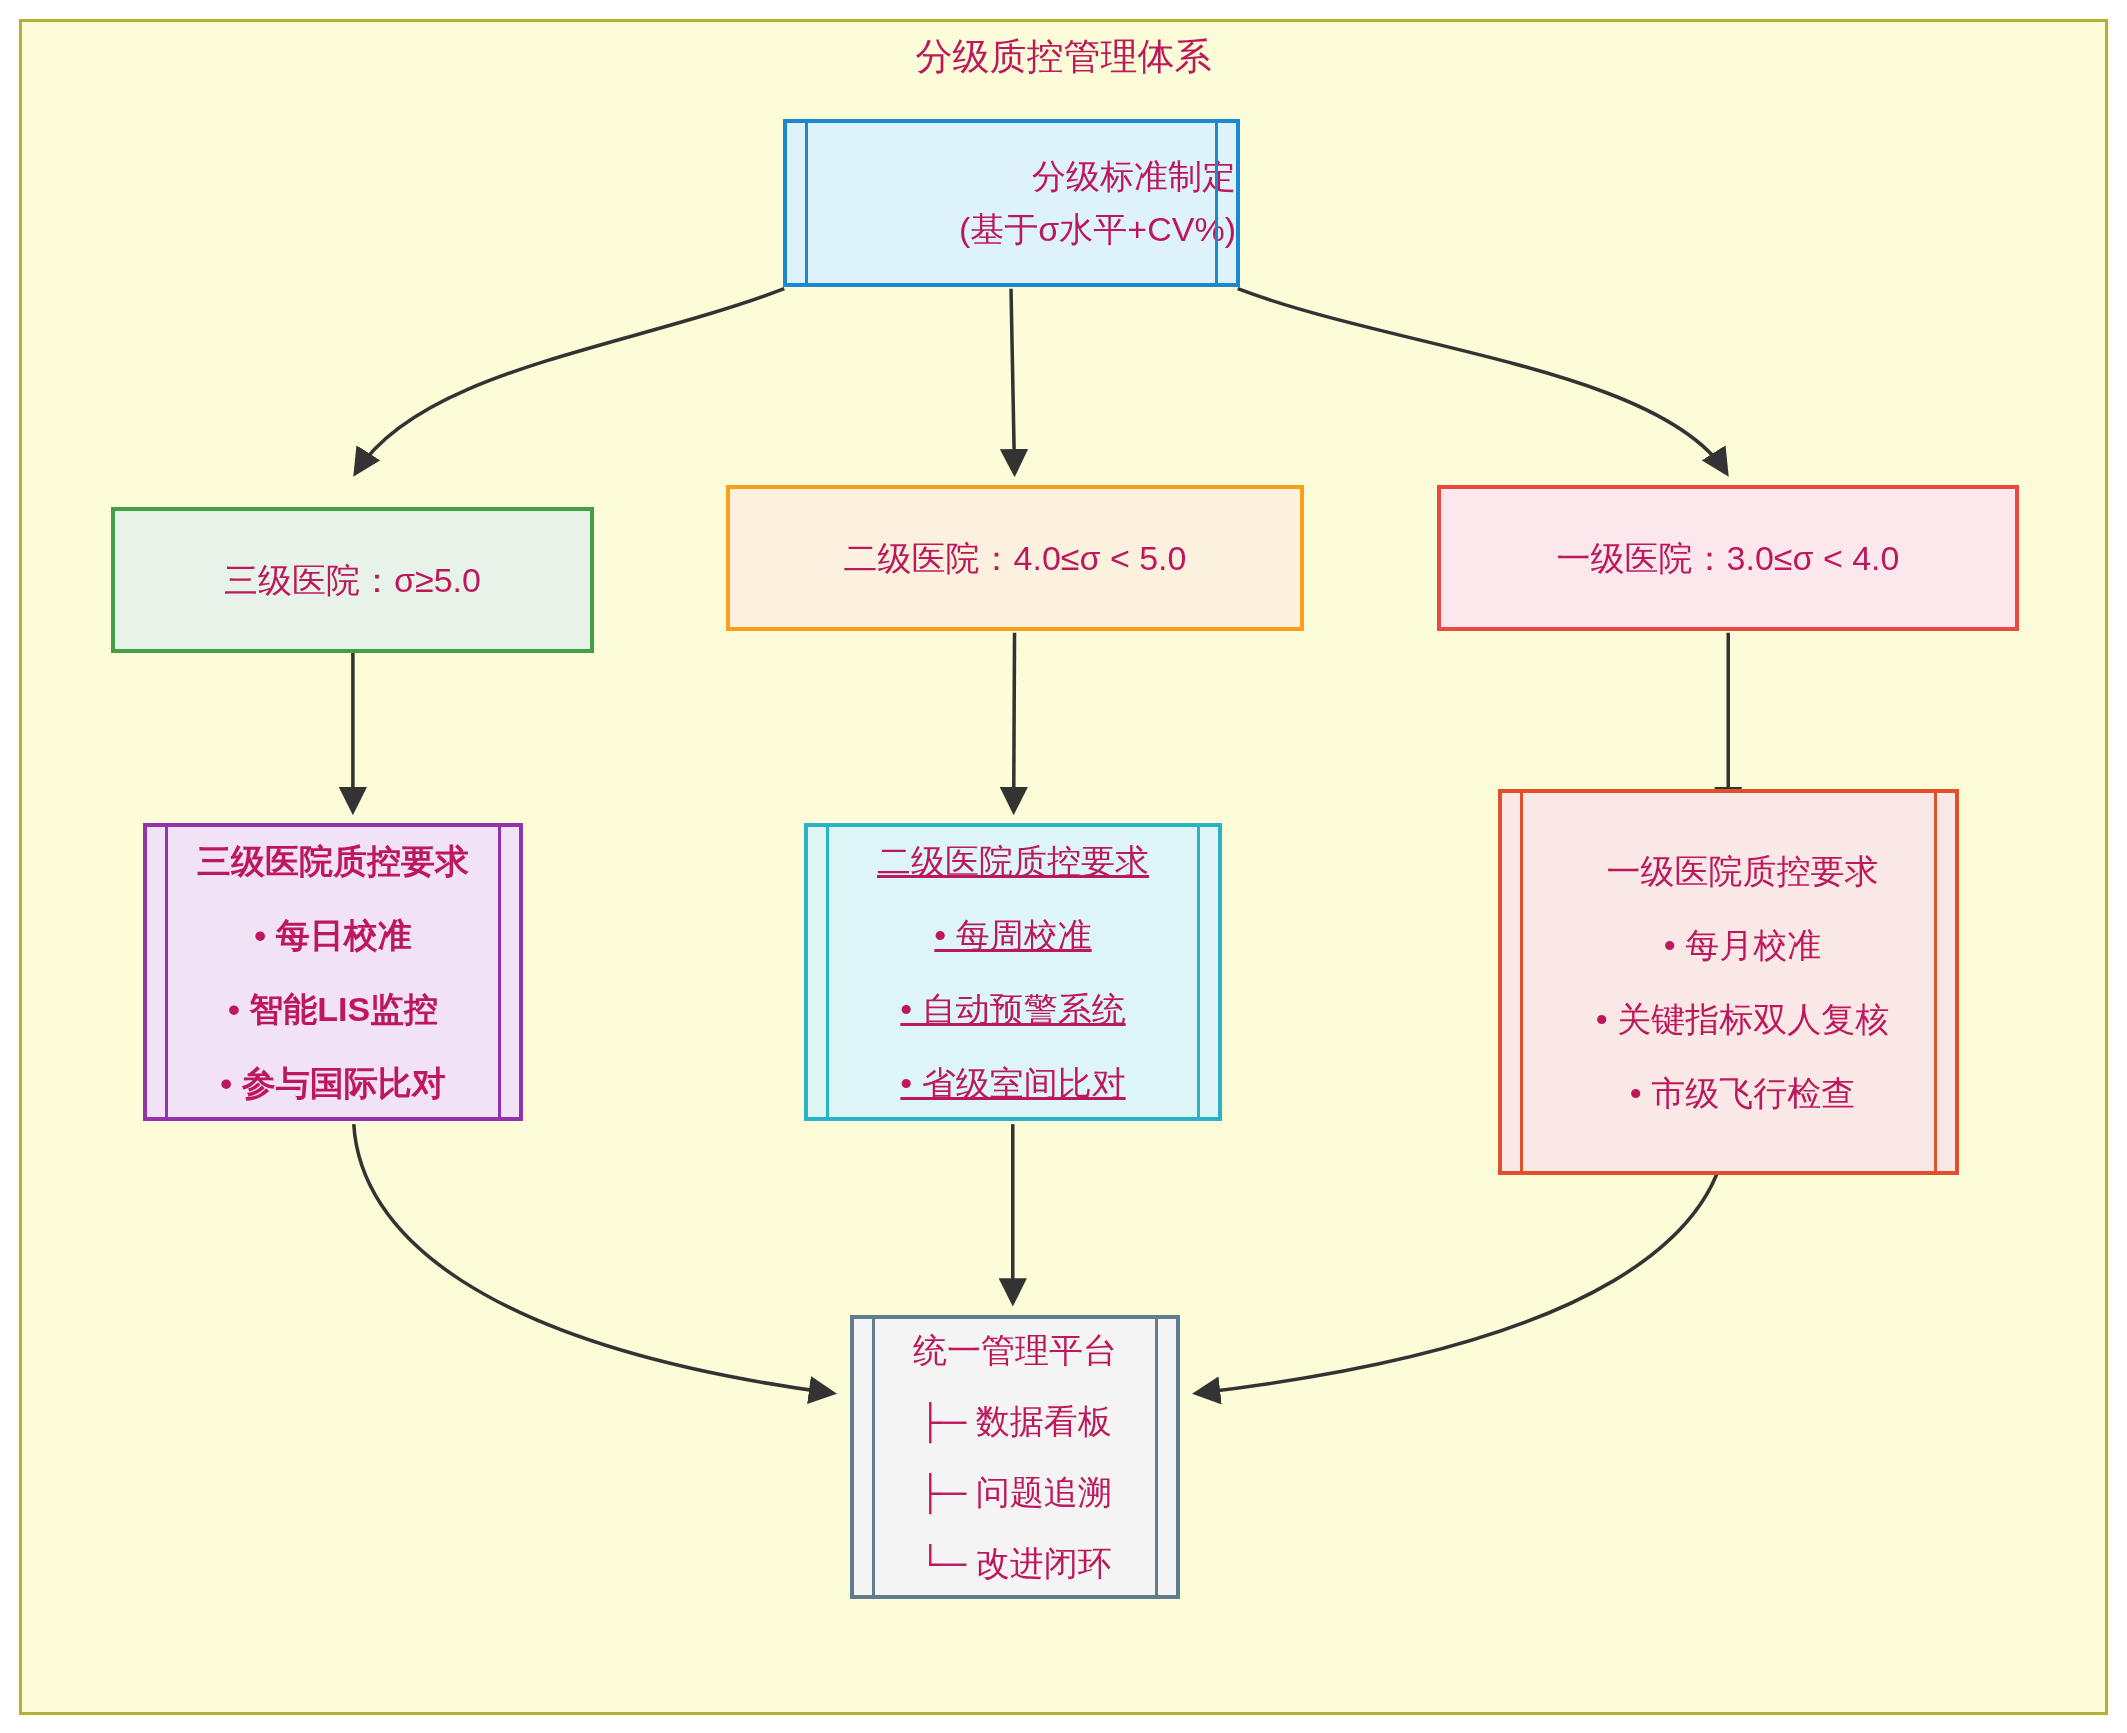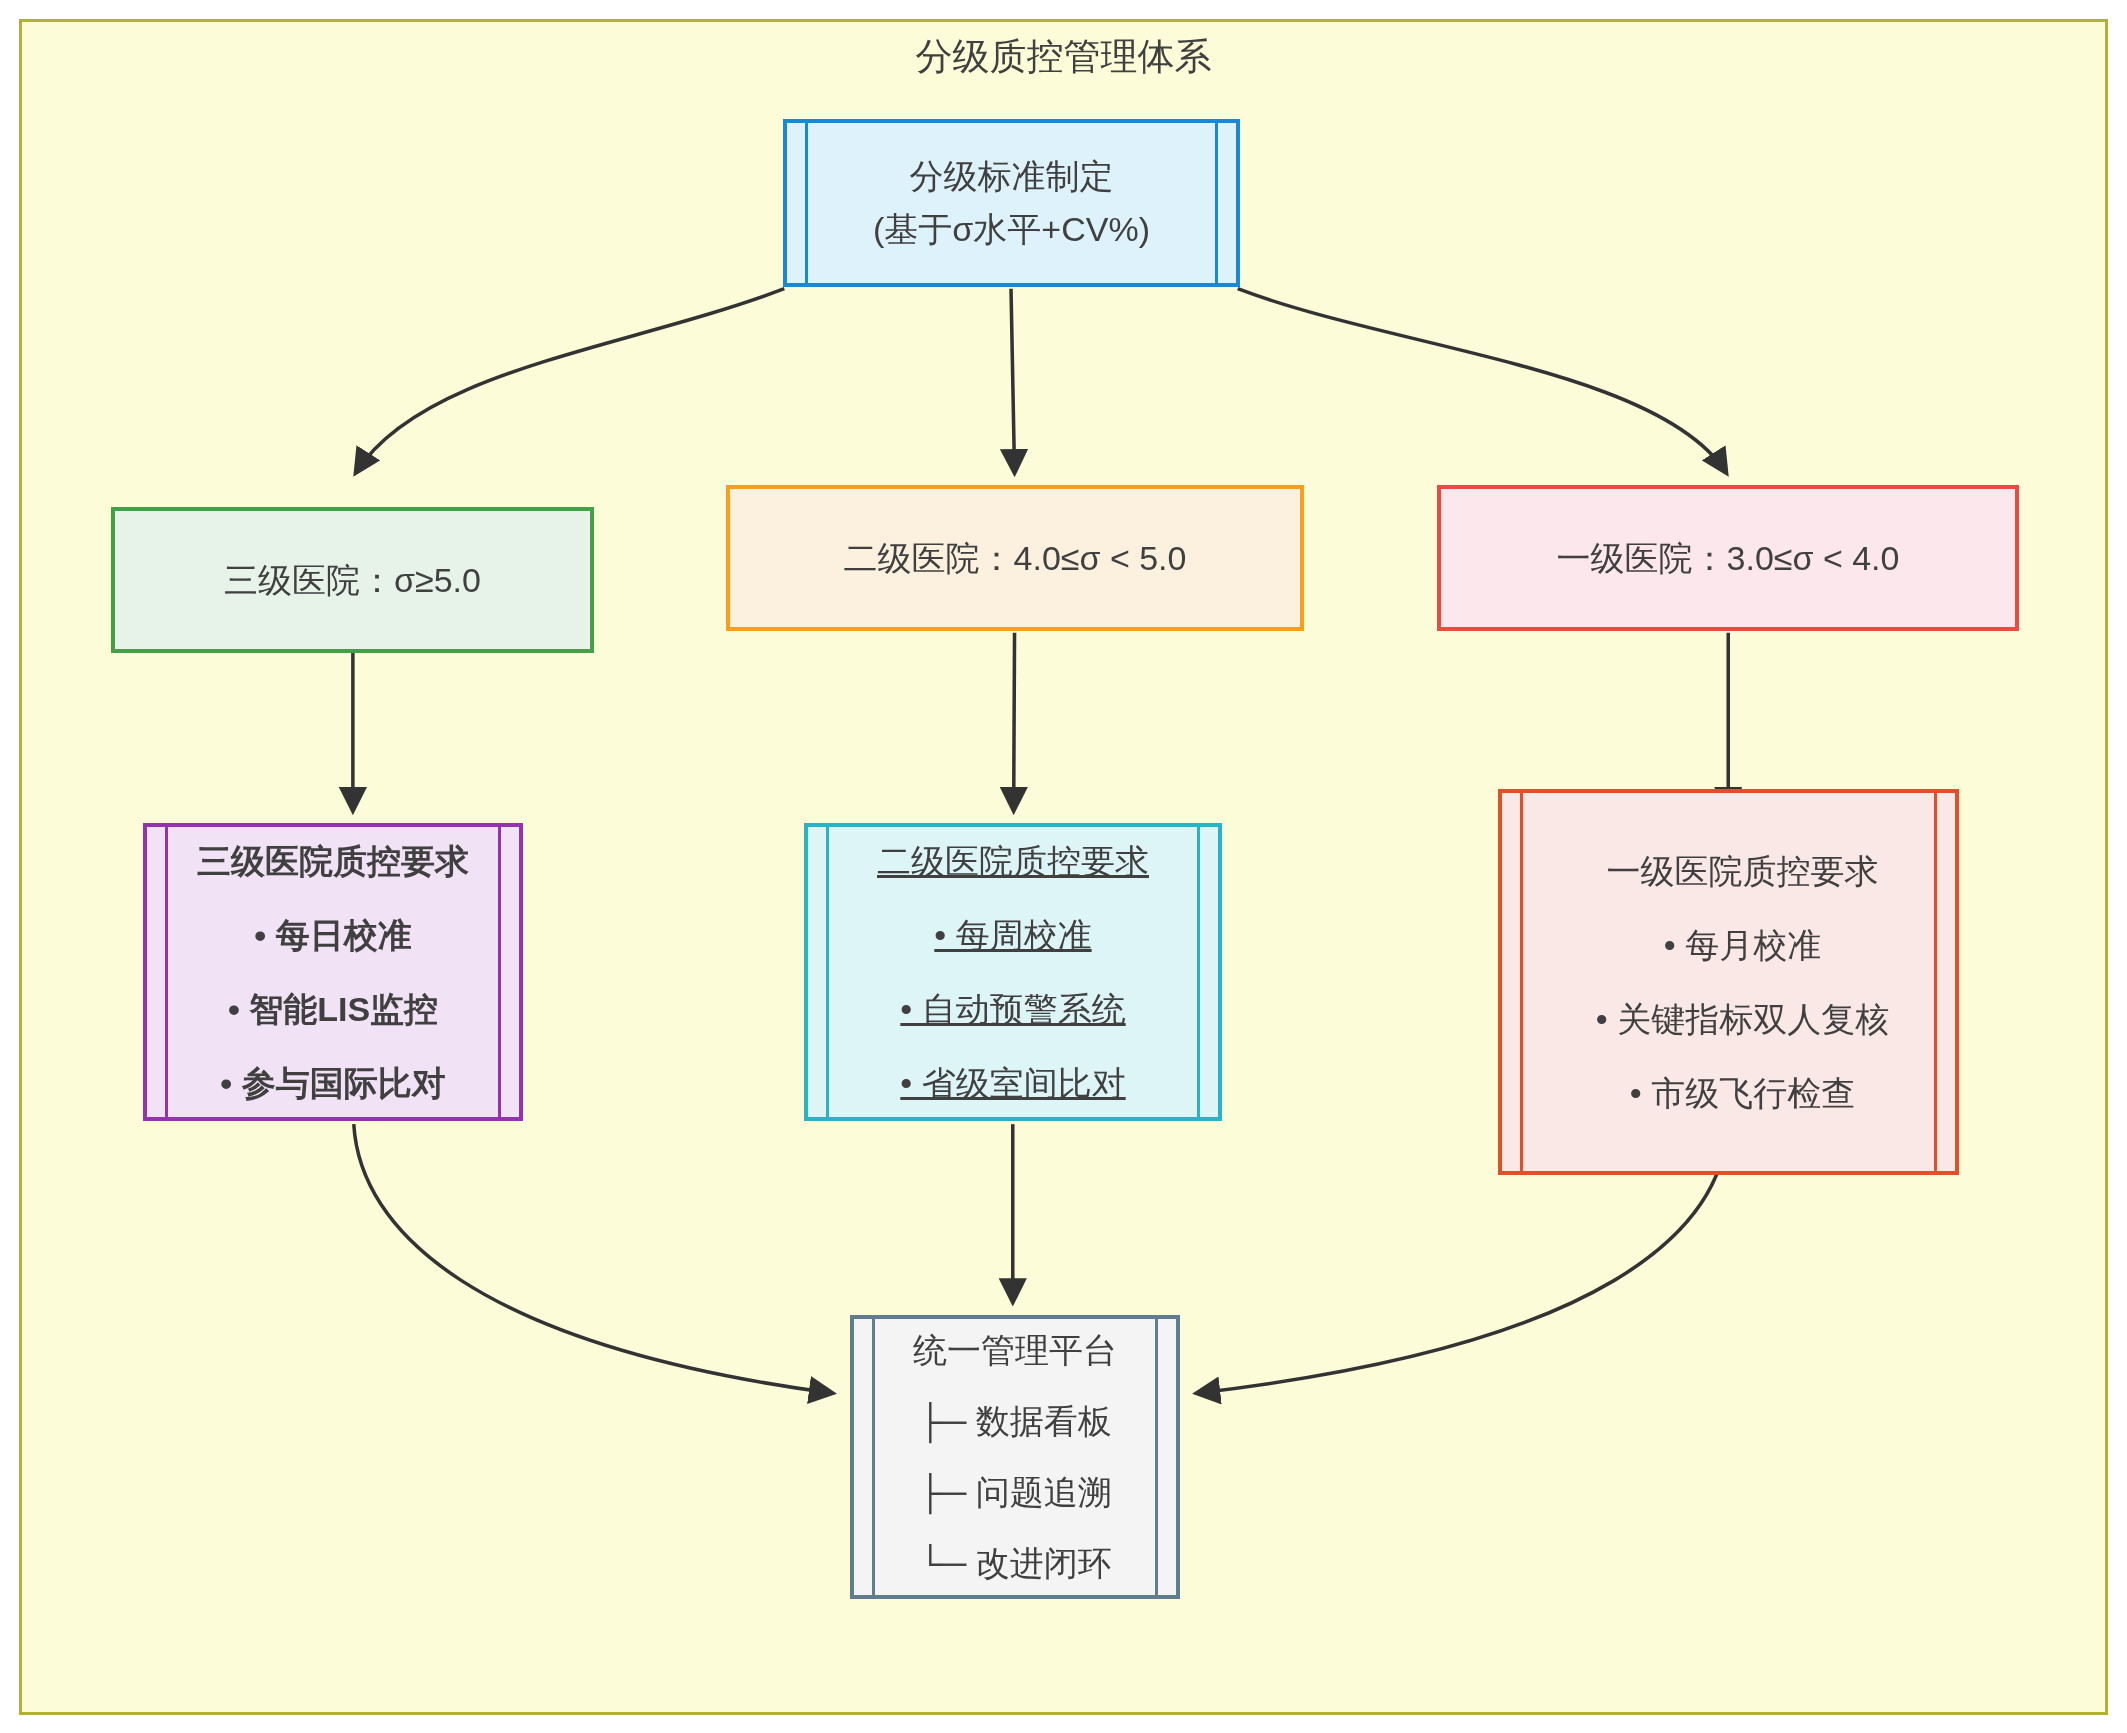--- a/index.html
+++ b/index.html
@@ -1,20 +1,20 @@
 <!DOCTYPE html>
 <html style="font-size:14px"><head>
 <meta charset="utf-8">
 <style>
   html,body { margin:0; padding:0; background:#ffffff; }
   #canvas {
     position:relative;
     width:2127px; height:1734px;
     font-family:"Liberation Sans","DejaVu Sans",sans-serif;
-    color:#404040;
+    color:#be185d;
     overflow:hidden;
   }
   #frame {
     position:absolute; left:19.4px; top:19.4px; right:19.4px; bottom:19.4px;
     background:#fcfcd8;
     border:3.5px solid #b2b135;
     box-sizing:border-box;
   }
   #diagram-title {
     position:absolute; left:0; right:0; top:32px;
@@ -25,21 +25,21 @@
     position:absolute; box-sizing:border-box;
     display:flex; flex-direction:column;
     justify-content:center; align-items:center;
     text-align:center;
     font-size:34px; font-weight:500; line-height:1.55;
   }
   .vline { position:absolute; top:0; bottom:0; width:3.5px; }
   .vline.l { left:17.6px; } .vline.r { right:17.6px; }
   .multi { line-height:74px; }
 
-  #n-standard  { left:783px;  top:119px; width:457px; height:168px; background:#ddf2fb; border:4.4px solid #1b88d2; }
+  #n-standard  { left:783px;  top:119px; width:457px; height:168px; background:#ddf2fb; border:4.4px solid #1b88d2;align-items:flex-end; }
   #n-standard .vline { background:#1b88d2; }
 
   #n-tier3 { left:111px;  top:507px; width:483px; height:146px; background:#e7f3e8; border:4.4px solid #43a047; }
   #n-tier2 { left:726px;  top:485px; width:578px; height:146px; background:#fcf0df; border:4.4px solid #fb9e1b; }
   #n-tier1 { left:1437px; top:485px; width:582px; height:146px; background:#fce7ed; border:4.4px solid #ea4a42; }
 
   #n-tier3-req { left:143px;  top:823px; width:380px; height:298px; background:#f1e2f6; border:4.4px solid #9334ae;font-weight:bold; }
   #n-tier3-req .vline { background:#9334ae; }
   #n-tier2-req { left:804px;  top:823px; width:418px; height:298px; background:#def5f8; border:4.4px solid #2ab3c5;text-decoration:underline; }
   #n-tier2-req .vline { background:#2ab3c5; }

